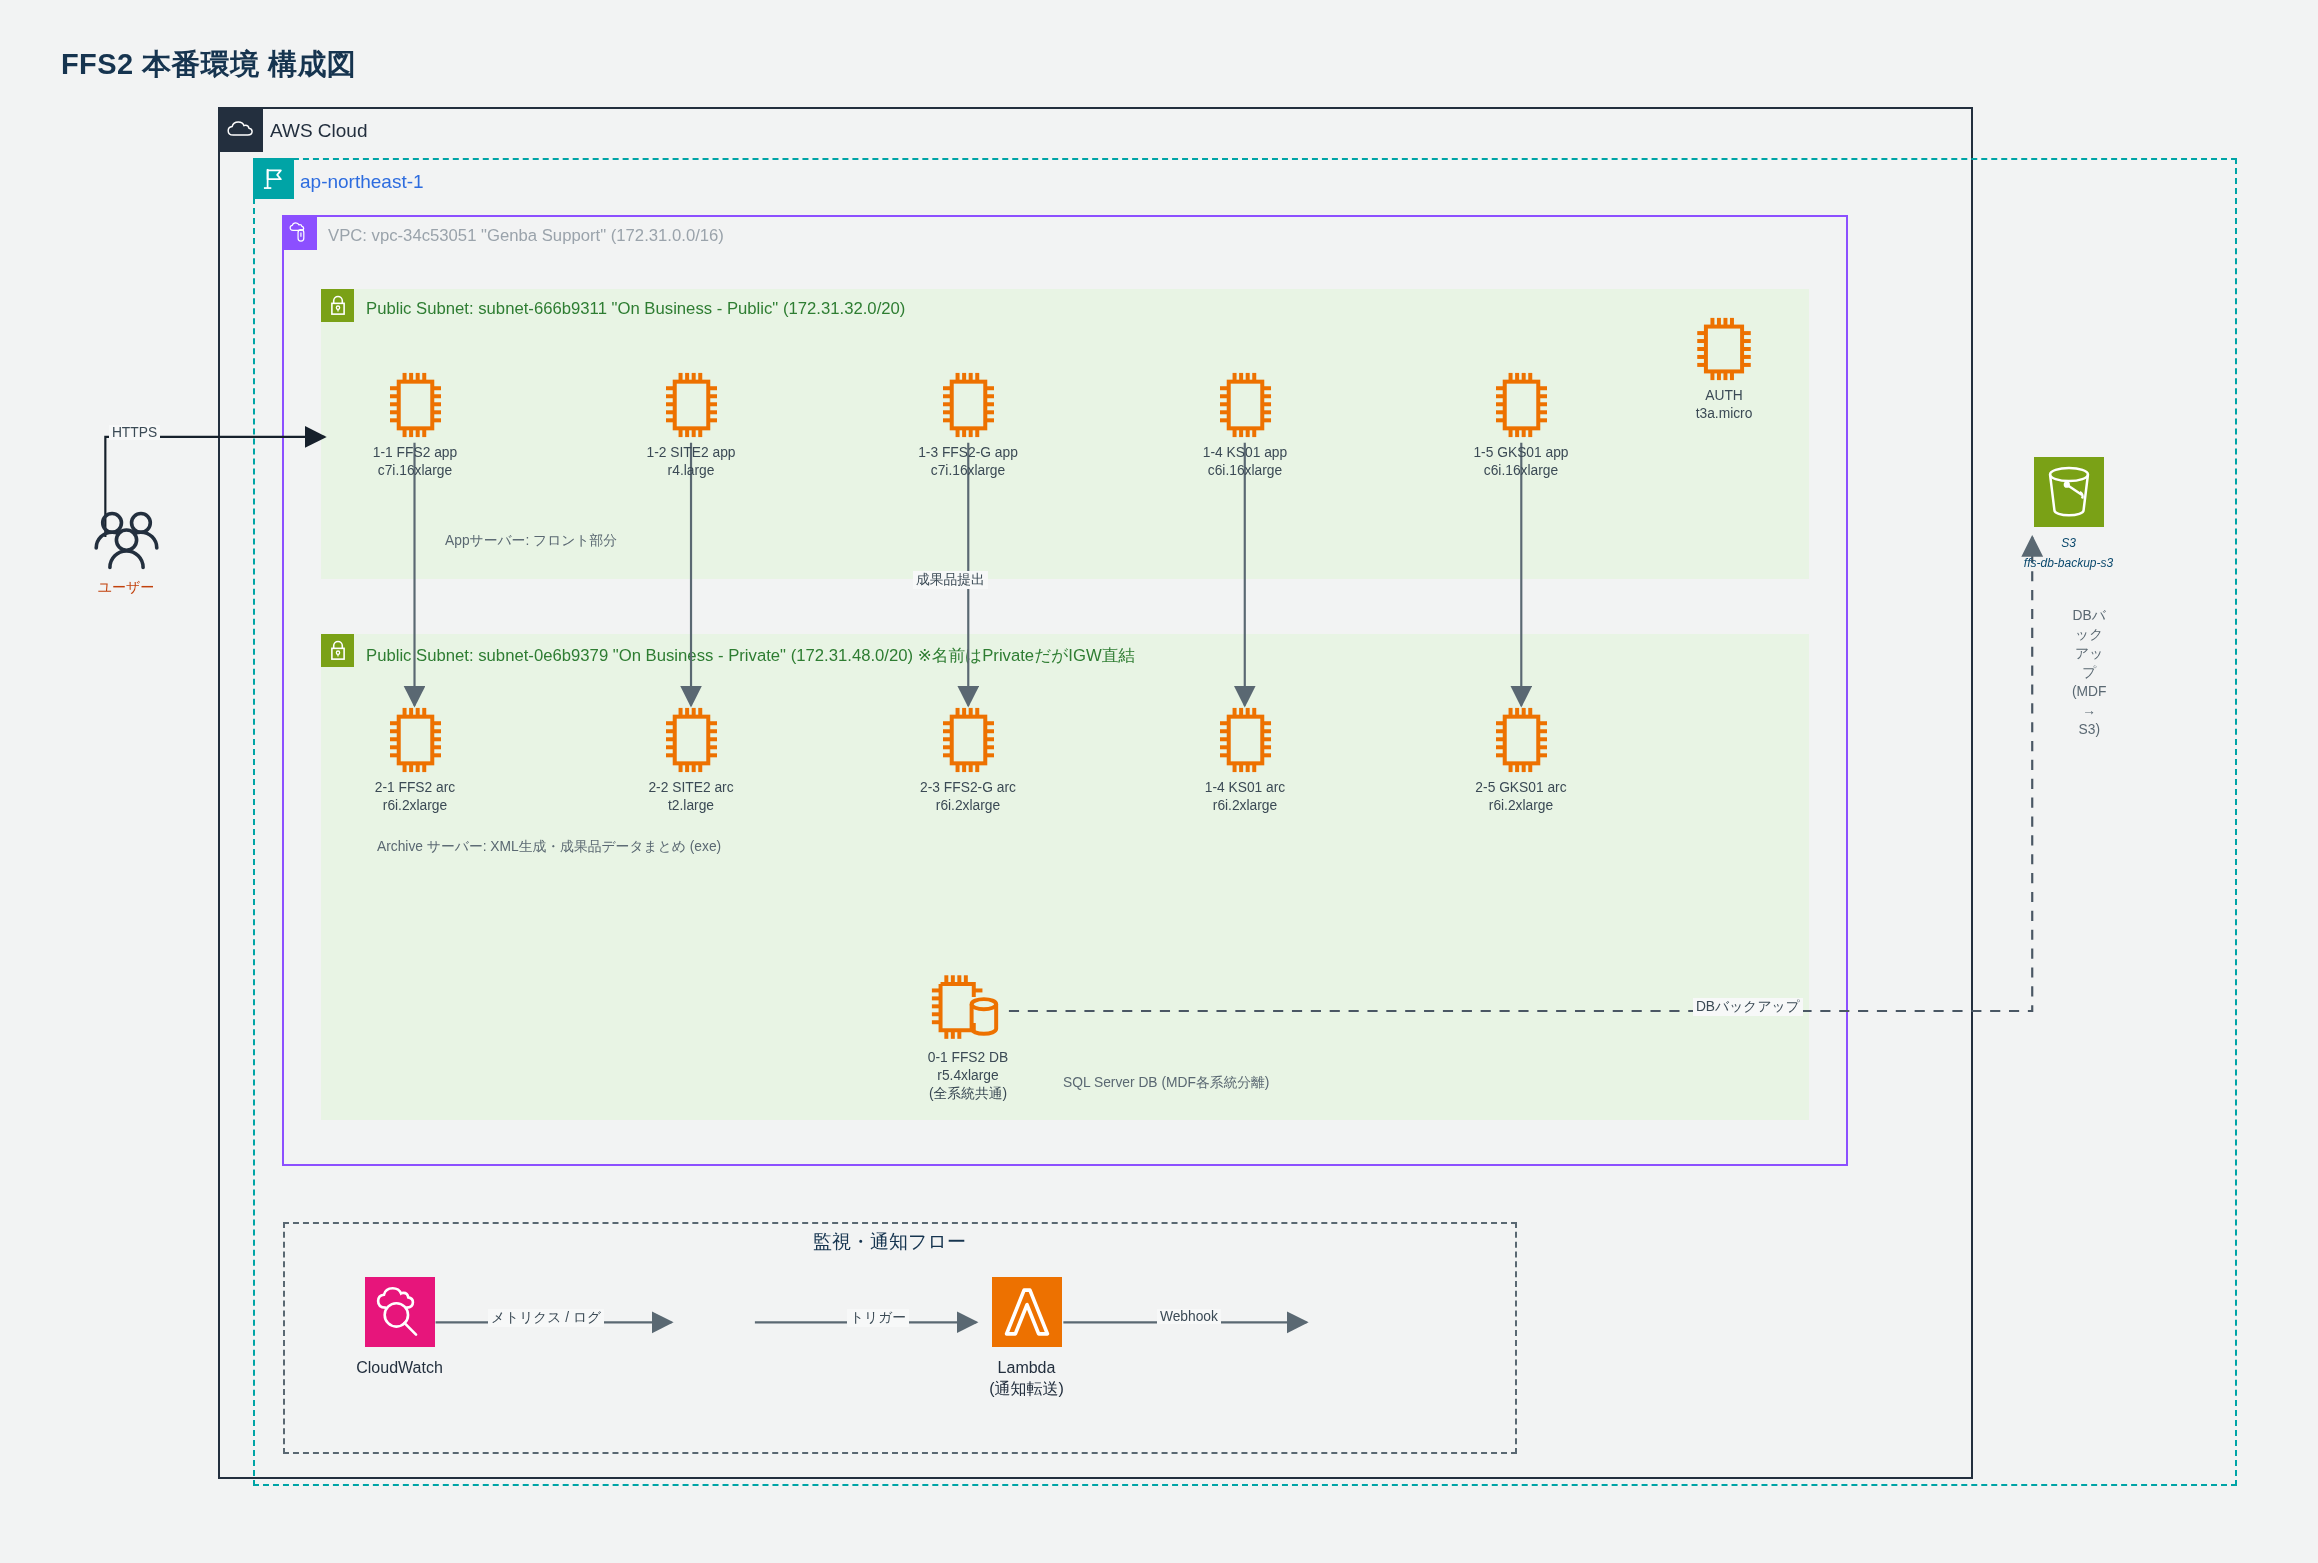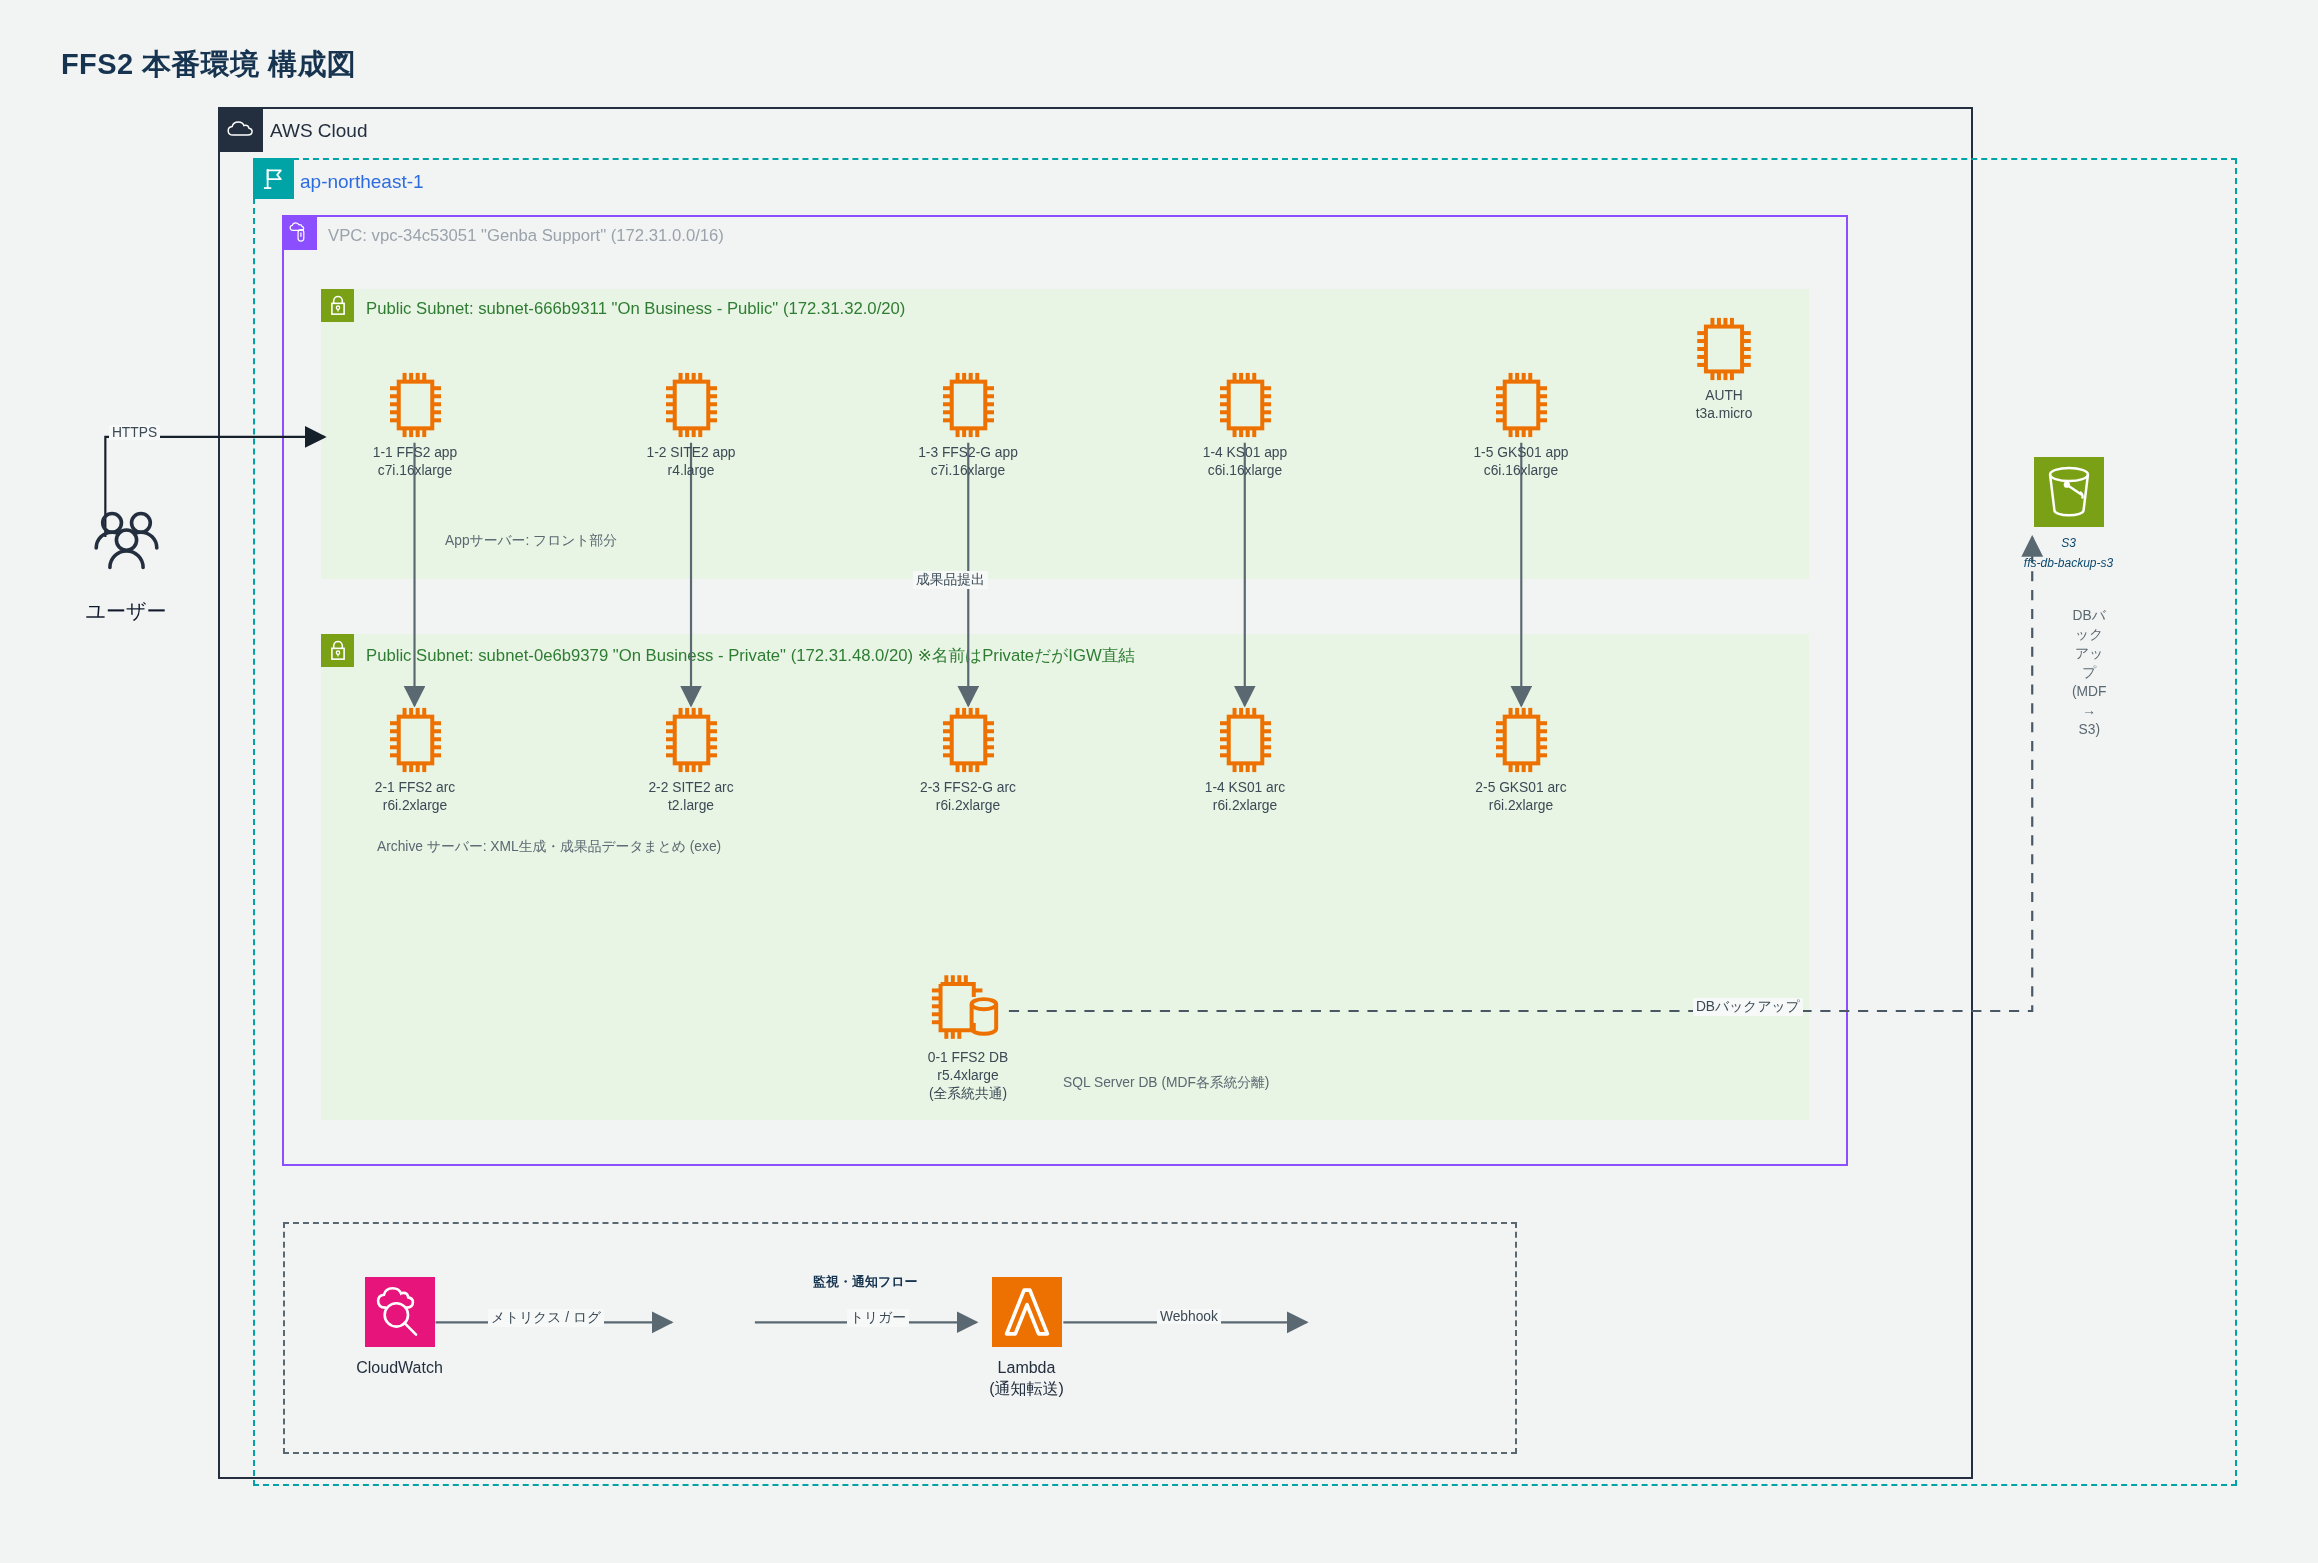--- a/index.html
+++ b/index.html
@@ -69,34 +69,34 @@
   }
 
   
   .note{font-size:13.8px;color:#5a6872;white-space:nowrap;}
   .edgelabel{
     font-size:13.8px;color:#3b4a55;background:#f7f8f8;padding:0 2.9px;white-space:nowrap;
   }
 
   
   #user-node{left:57px;top:508px;width:138px;text-align:center;}
-  #user-label{margin-top:20px;font-size:20px;color:#0f172a;}
+  #user-label{margin-top:1px;font-size:14px;color:#c2410c;}
 
   
   #s3-node{left:1996px;top:457px;width:145px;text-align:center;}
   #s3-cap{margin-top:5.8px;font-size:12px;color:#0c4a6e;line-height:20.3px;white-space:pre-line;font-style:italic;}
   #s3-note{left:2072px;top:606px;font-size:13.8px;color:#5a6872;line-height:19px;
            white-space:pre-line;text-align:center;}
 
   
   #monitor-box{
     left:283px;top:1222px;width:1234px;height:232px;
     border:2.2px dashed #5a6872;box-sizing:border-box;background:transparent;
   }
-  #monitor-title{left:813px;top:1229px;font-size:13px;font-weight:bold;color:#16344f;margin-top:44px;}
+  #monitor-title{left:813px;top:1229px;font-size:19px;font-weight:normal;color:#16344f;}
   .flow-node{width:167px;text-align:center;}
   .flow-cap{margin-top:10.2px;font-size:16px;color:#232f3e;line-height:21px;white-space:pre-line;}
 
   svg.overlay{position:absolute;left:0;top:0;width:2319px;height:1564px;
               pointer-events:none;overflow:visible;}
 </style>
 </head>
 <body>
 
 <div class="stage">

